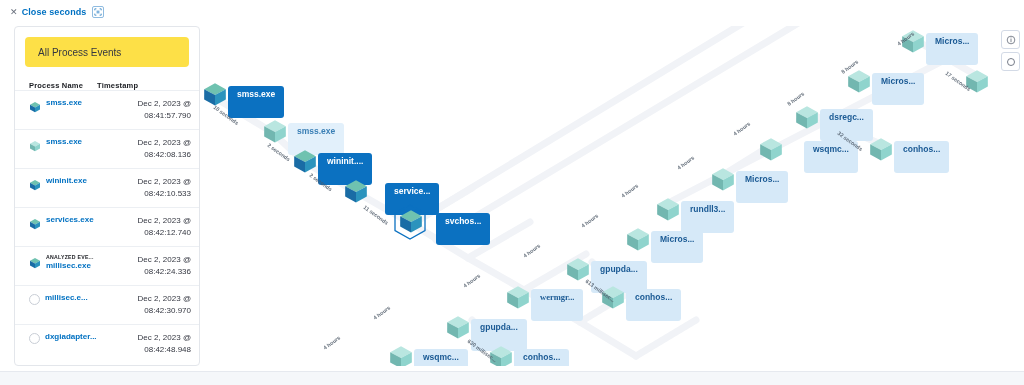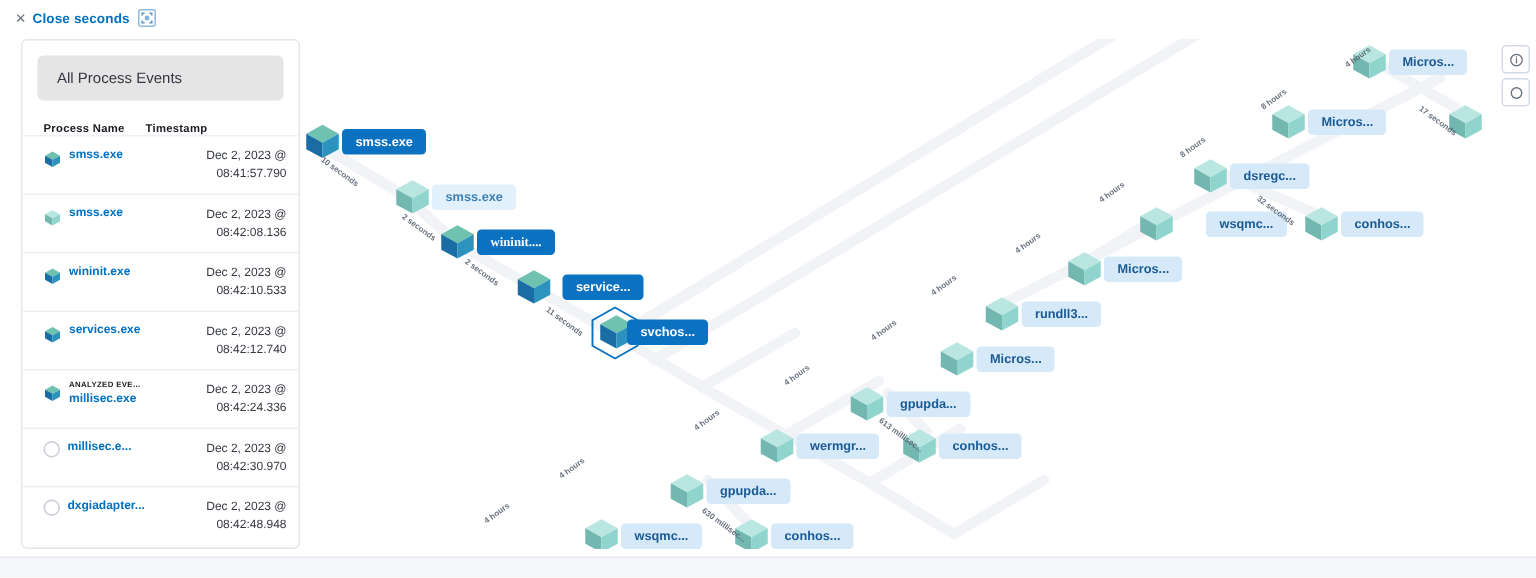--- a/index.html
+++ b/index.html
@@ -39,21 +39,21 @@
     position: absolute; left: 14px; top: 26px;
     width: 186px; height: 340px;
     background: #ffffff;
     border: 1px solid #e3e6eb;
     border-radius: 4px;
     overflow: hidden;
   }
   #panel-title {
     margin: 10px 10px 0 10px;
     height: 30px;
-    background: #e5e5e5;
+    background: #fde047;
     border-radius: 4px;
     display: flex; align-items: center;
     padding-left: 13px;
     font-size: 10px; color: #343741;
   }
   #table-head {
     display: flex;
     padding: 0 0 0 14px;
     margin-top: 14px;
     font-size: 7.5px; font-weight: bold; color: #1a1c21;
@@ -99,21 +99,21 @@
     width: 824px; height: 340px;
     background: #ffffff;
     overflow: hidden;
   }
   #graph-svg { position:absolute; left:0; top:0; }
 
   .node { position: absolute; }
   .node .cube { position: absolute; left: 0; top: 0; }
   .node .pill {
     position: absolute;
-    height: 17px; line-height: 17px;
+    height: 32px; line-height: 17px;
     padding: 0 9px;
     border-radius: 3px;
     font-size: 8.5px; font-weight: bold;
     white-space: nowrap;
     cursor: pointer;
   }
   .pill.primary { background:#0b71c1; color:#ffffff; }
   .pill.muted   { background:#d6e9f8; color:#1b5a94; }
   .pill.faded   { background:#e2f0fb; color:#3a7fb5; }
 
@@ -326,40 +326,40 @@
               <polygon points="22,7.5 12,13 12,22.5 22,17" fill="#8fd4cd"></polygon>
             </svg></div>
           <div class="pill faded" style="left: 26px; top: 5px;">smss.exe</div>
         </div>
         <div class="node" style="left: 92px; top: 122px;">
           <div class="cube"><svg width="26" height="26" viewBox="0 0 24 24">
               <polygon points="12,2 22,7.5 12,13 2,7.5" fill="#6fc2b0"></polygon>
               <polygon points="2,7.5 12,13 12,22.5 2,17" fill="#1a6ca5"></polygon>
               <polygon points="22,7.5 12,13 12,22.5 22,17" fill="#2b93bd"></polygon>
             </svg></div>
-          <div class="pill primary" style="left: 26px; top: 5px; font-family: Liberation Serif, serif;">wininit....</div>
+          <div class="pill primary" style="left: 26px; top: 5px;">wininit....</div>
         </div>
         <div class="node" style="left: 143px; top: 152px;">
           <div class="cube"><svg width="26" height="26" viewBox="0 0 24 24">
               <polygon points="12,2 22,7.5 12,13 2,7.5" fill="#6fc2b0"></polygon>
               <polygon points="2,7.5 12,13 12,22.5 2,17" fill="#1a6ca5"></polygon>
               <polygon points="22,7.5 12,13 12,22.5 22,17" fill="#2b93bd"></polygon>
             </svg></div>
-          <div class="pill primary" style="left: 32px; top: 5px;">service...</div>
+          <div class="pill primary" style="left: 42px; top: 5px;">service...</div>
         </div>
         <div class="node" style="left: 198px; top: 182px;">
           <div class="selring"><svg width="38" height="38" viewBox="0 0 38 38">
               <polygon points="19,2 34,10.5 34,27.5 19,36 4,27.5 4,10.5" fill="none" stroke="#0b71c1" stroke-width="1.3"></polygon>
             </svg></div>
           <div class="cube"><svg width="26" height="26" viewBox="0 0 24 24">
               <polygon points="12,2 22,7.5 12,13 2,7.5" fill="#6fc2b0"></polygon>
               <polygon points="2,7.5 12,13 12,22.5 2,17" fill="#1a6ca5"></polygon>
               <polygon points="22,7.5 12,13 12,22.5 22,17" fill="#2b93bd"></polygon>
             </svg></div>
-          <div class="pill primary" style="left: 20px; top: 5px;">svchos...</div>
+          <div class="pill primary" style="left: 38px; top: 5px;">svchos...</div>
         </div>
         <div class="node" style="left: 700px; top: 2px;">
           <div class="cube"><svg width="26" height="26" viewBox="0 0 24 24">
               <polygon points="12,2 22,7.5 12,13 2,7.5" fill="#b9e6e0"></polygon>
               <polygon points="2,7.5 12,13 12,22.5 2,17" fill="#72b7b0"></polygon>
               <polygon points="22,7.5 12,13 12,22.5 22,17" fill="#8fd4cd"></polygon>
             </svg></div>
           <div class="pill muted" style="left: 26px; top: 5px;">Micros...</div>
         </div>
         <div class="node" style="left: 646px; top: 42px;">
@@ -440,21 +440,21 @@
               <polygon points="22,7.5 12,13 12,22.5 22,17" fill="#8fd4cd"></polygon>
             </svg></div>
           <div class="pill muted" style="left: 26px; top: 5px;">conhos...</div>
         </div>
         <div class="node" style="left: 305px; top: 258px;">
           <div class="cube"><svg width="26" height="26" viewBox="0 0 24 24">
               <polygon points="12,2 22,7.5 12,13 2,7.5" fill="#b9e6e0"></polygon>
               <polygon points="2,7.5 12,13 12,22.5 2,17" fill="#72b7b0"></polygon>
               <polygon points="22,7.5 12,13 12,22.5 22,17" fill="#8fd4cd"></polygon>
             </svg></div>
-          <div class="pill muted" style="left: 26px; top: 5px;">wermgr...</div>
+          <div class="pill muted" style="left: 26px; top: 5px; font-family: Liberation Serif, serif;">wermgr...</div>
         </div>
         <div class="node" style="left: 245px; top: 288px;">
           <div class="cube"><svg width="26" height="26" viewBox="0 0 24 24">
               <polygon points="12,2 22,7.5 12,13 2,7.5" fill="#b9e6e0"></polygon>
               <polygon points="2,7.5 12,13 12,22.5 2,17" fill="#72b7b0"></polygon>
               <polygon points="22,7.5 12,13 12,22.5 22,17" fill="#8fd4cd"></polygon>
             </svg></div>
           <div class="pill muted" style="left: 26px; top: 5px;">gpupda...</div>
         </div>
         <div class="node" style="left: 288px; top: 318px;">

